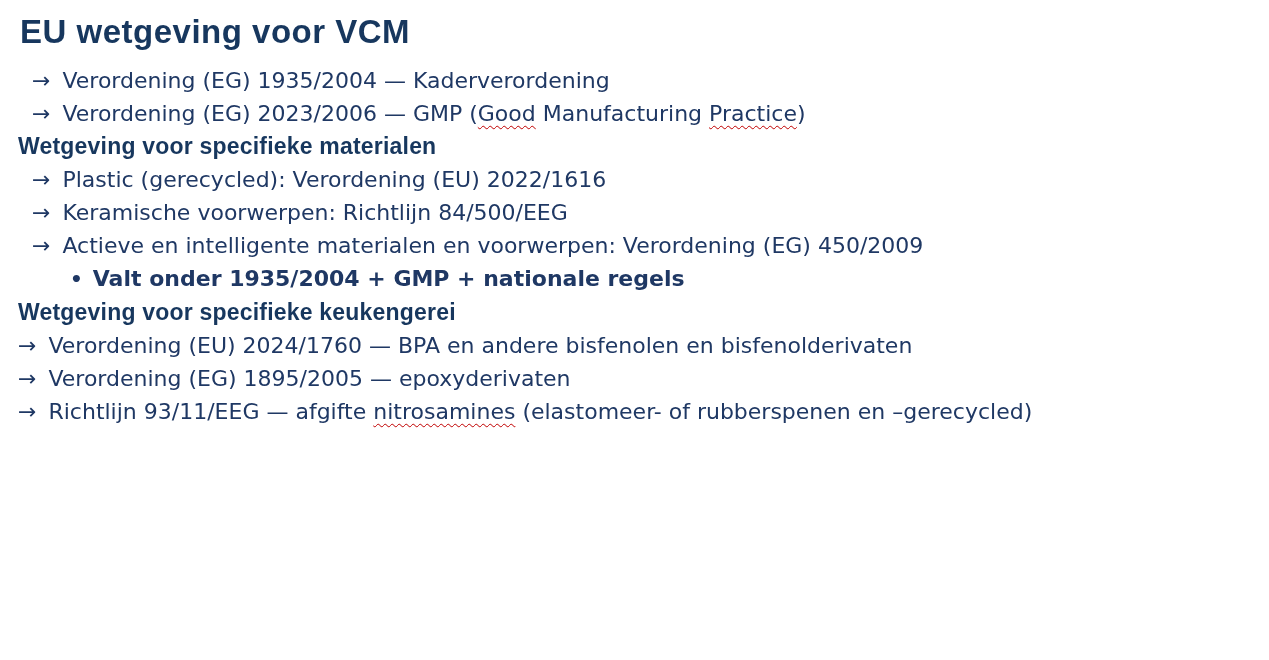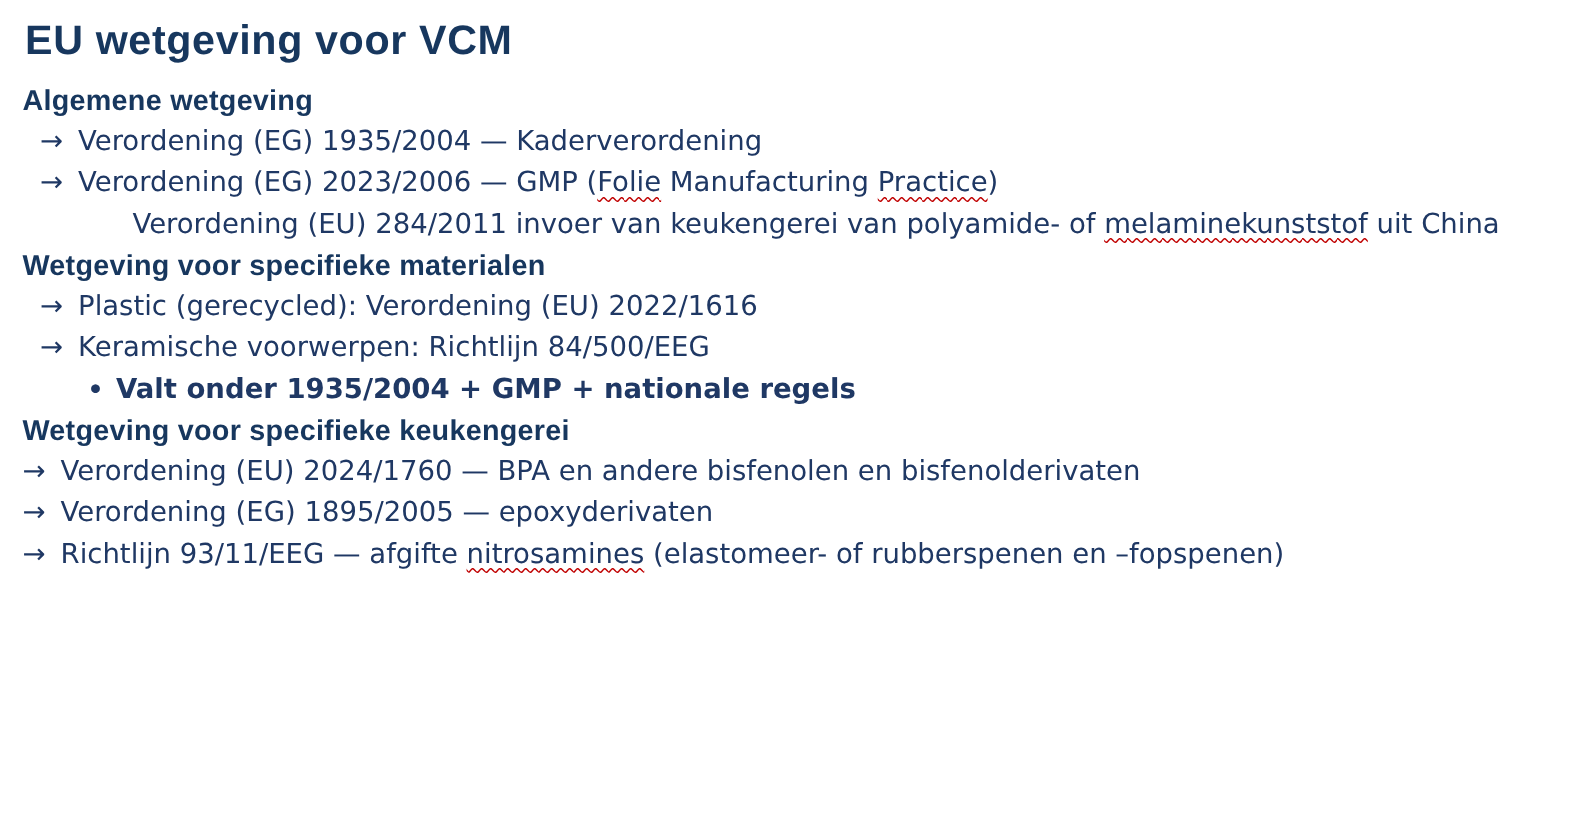--- a/index.html
+++ b/index.html
@@ -69,31 +69,30 @@
     text-underline-offset: 4px;
   }
 </style>
 </head>
 <body>
 
 <div class="canvas">
   <h1 class="page-title">EU wetgeving voor VCM</h1>
   <div id="sections-root">
       <section>
-        <h2 class="section-heading">Algemene wetgeving</h2>
         <div class="line arrow indent-1"><span class="bullet">→</span><span class="seg">Verordening (EG) 1935/2004 — Kaderverordening</span></div>
-        <div class="line arrow indent-1"><span class="bullet">→</span><span class="seg">Verordening (EG) 2023/2006 — GMP (</span><span class="seg sq">Folie</span><span class="seg"> Manufacturing </span><span class="seg sq">Practice</span><span class="seg">)</span></div>
-        <div class="line none indent-2"><span class="seg">Verordening (EU) 284/2011 invoer van keukengerei van polyamide- of </span><span class="seg sq">melaminekunststof</span><span class="seg"> uit China</span></div>
+        <div class="line arrow indent-1"><span class="bullet">→</span><span class="seg">Verordening (EG) 2023/2006 — GMP (</span><span class="seg sq">Good</span><span class="seg"> Manufacturing </span><span class="seg sq">Practice</span><span class="seg">)</span></div>
       </section>
       <section>
         <h2 class="section-heading">Wetgeving voor specifieke materialen</h2>
         <div class="line arrow indent-1"><span class="bullet">→</span><span class="seg">Plastic (gerecycled): Verordening (EU) 2022/1616</span></div>
         <div class="line arrow indent-1"><span class="bullet">→</span><span class="seg">Keramische voorwerpen: Richtlijn 84/500/EEG</span></div>
+        <div class="line arrow indent-1"><span class="bullet">→</span><span class="seg">Actieve en intelligente materialen en voorwerpen: Verordening (EG) 450/2009</span></div>
         <div class="line dot indent-2"><span class="bullet">•</span><span class="seg">Valt onder 1935/2004 + GMP + nationale regels</span></div>
       </section>
       <section>
         <h2 class="section-heading">Wetgeving voor specifieke keukengerei</h2>
         <div class="line arrow indent-0"><span class="bullet">→</span><span class="seg">Verordening (EU) 2024/1760 — BPA en andere bisfenolen en bisfenolderivaten</span></div>
         <div class="line arrow indent-0"><span class="bullet">→</span><span class="seg">Verordening (EG) 1895/2005 — epoxyderivaten</span></div>
-        <div class="line arrow indent-0"><span class="bullet">→</span><span class="seg">Richtlijn 93/11/EEG — afgifte </span><span class="seg sq">nitrosamines</span><span class="seg"> (elastomeer- of rubberspenen en –fopspenen)</span></div>
+        <div class="line arrow indent-0"><span class="bullet">→</span><span class="seg">Richtlijn 93/11/EEG — afgifte </span><span class="seg sq">nitrosamines</span><span class="seg"> (elastomeer- of rubberspenen en –gerecycled)</span></div>
       </section>
     </div>
 </div>
 
 </body></html>

